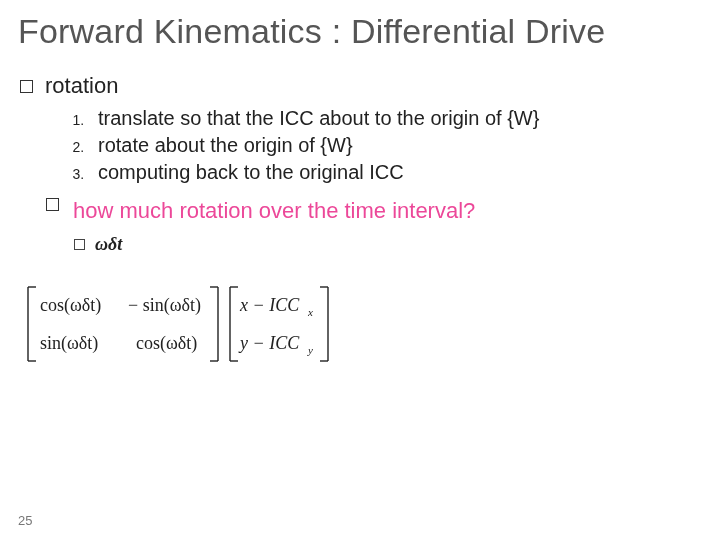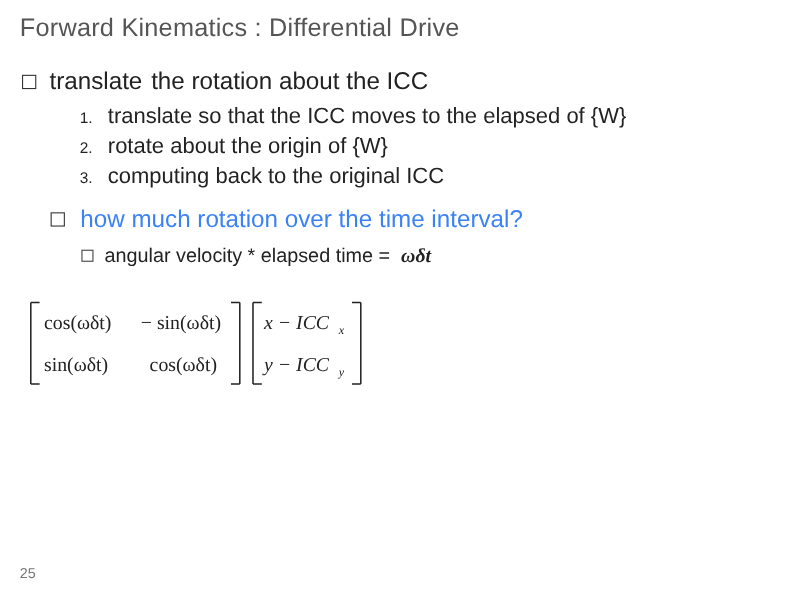--- a/index.html
+++ b/index.html
@@ -13,21 +13,21 @@
     overflow: hidden;
   }
   .slide {
     position: relative;
     width: 720px;
     height: 540px;
     box-sizing: border-box;
     padding: 12px 18px 0 18px;
   }
   .title {
-    font-size: 23px;
+    font-size: 34px;
     color: #555555;
     margin: 0 0 22px 0;
     font-weight: 400;
     letter-spacing: 0.2px;
   }
   .row1 {
     display: flex;
     align-items: baseline;
     gap: 8px;
     font-size: 22px;
@@ -54,24 +54,24 @@
   }
   ol.numlist li {
     margin: 4px 0;
     padding-left: 10px;
   }
   ol.numlist li::marker {
     font-size: 14px;
   }
   .row2 {
     display: flex;
-    align-items: center;
+    align-items: flex-start;
     gap: 10px;
     font-size: 22px;
-    color: #3b82f6;
+    color: #ec4899;
     margin: 8px 0 10px 28px;
   }
   .row3 {
     display: flex;
     align-items: baseline;
     gap: 10px;
     font-size: 18px;
     color: #222;
     margin: 2px 0 0 56px;
   }
@@ -101,38 +101,36 @@
 </style>
 </head>
 <body>
 
 <div class="slide">
 
   <h1 class="title">Forward Kinematics : Differential Drive</h1>
 
   <div class="row1">
     <span class="bullet-box"></span>
-    <span>translate</span>
-    <span>the rotation about the ICC</span>
+    <span>rotation</span>
   </div>
 
   <ol class="numlist">
-    <li>translate so that the ICC moves to the elapsed of {W}</li>
+    <li>translate so that the ICC about to the origin of {W}</li>
     <li>rotate about the origin of {W}</li>
     <li>computing back to the original ICC</li>
   </ol>
 
   <div class="row2">
     <span class="bullet-box"></span>
     <span>how much rotation over the time interval?</span>
   </div>
 
   <div class="row3">
     <span class="small-box"></span>
-    <span>angular velocity * elapsed time =</span>
     <span class="mi">ωδt</span>
   </div>
 
   <div class="formula-img">
     <svg width="320" height="90" viewBox="0 0 320 90">
       <g stroke="#222" stroke-width="1.4" fill="none">
         <line x1="10" y1="8" x2="10" y2="82"></line>
         <line x1="10" y1="8" x2="18" y2="8"></line>
         <line x1="10" y1="82" x2="18" y2="82"></line>
       </g>

